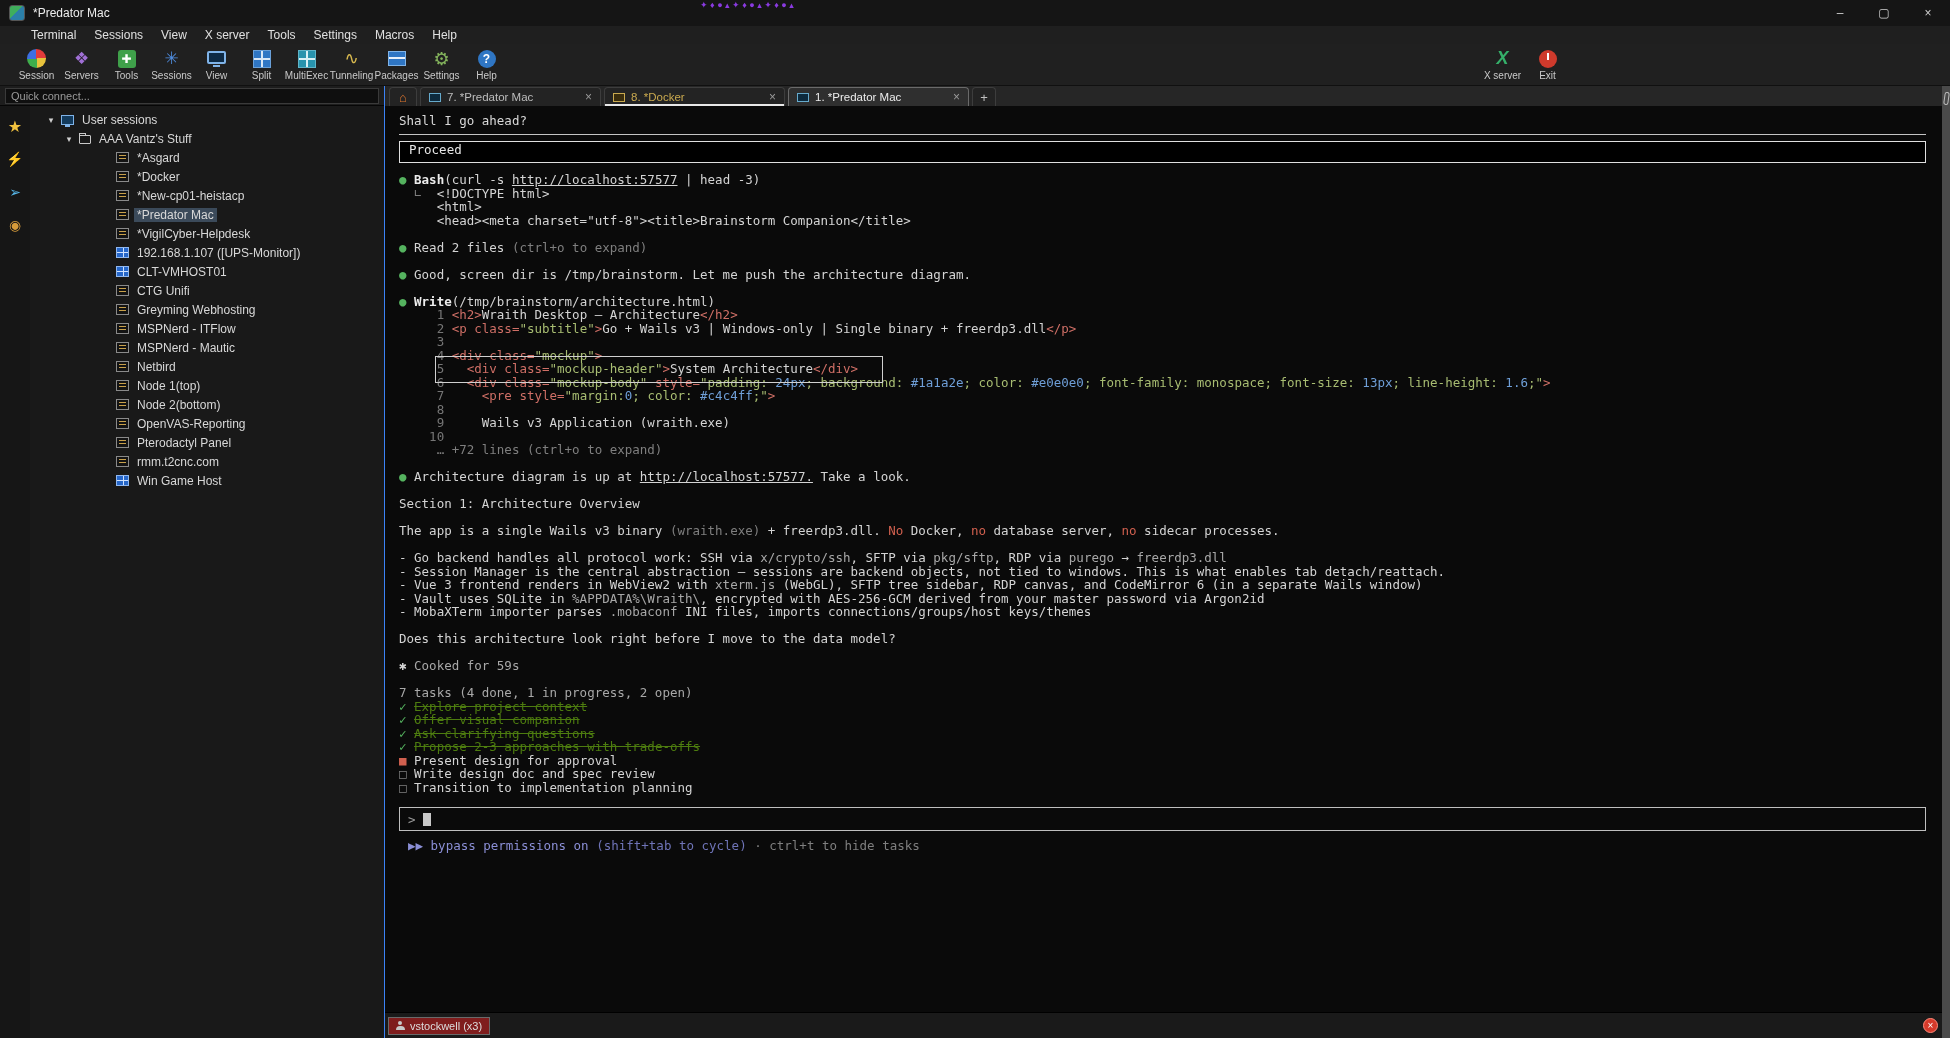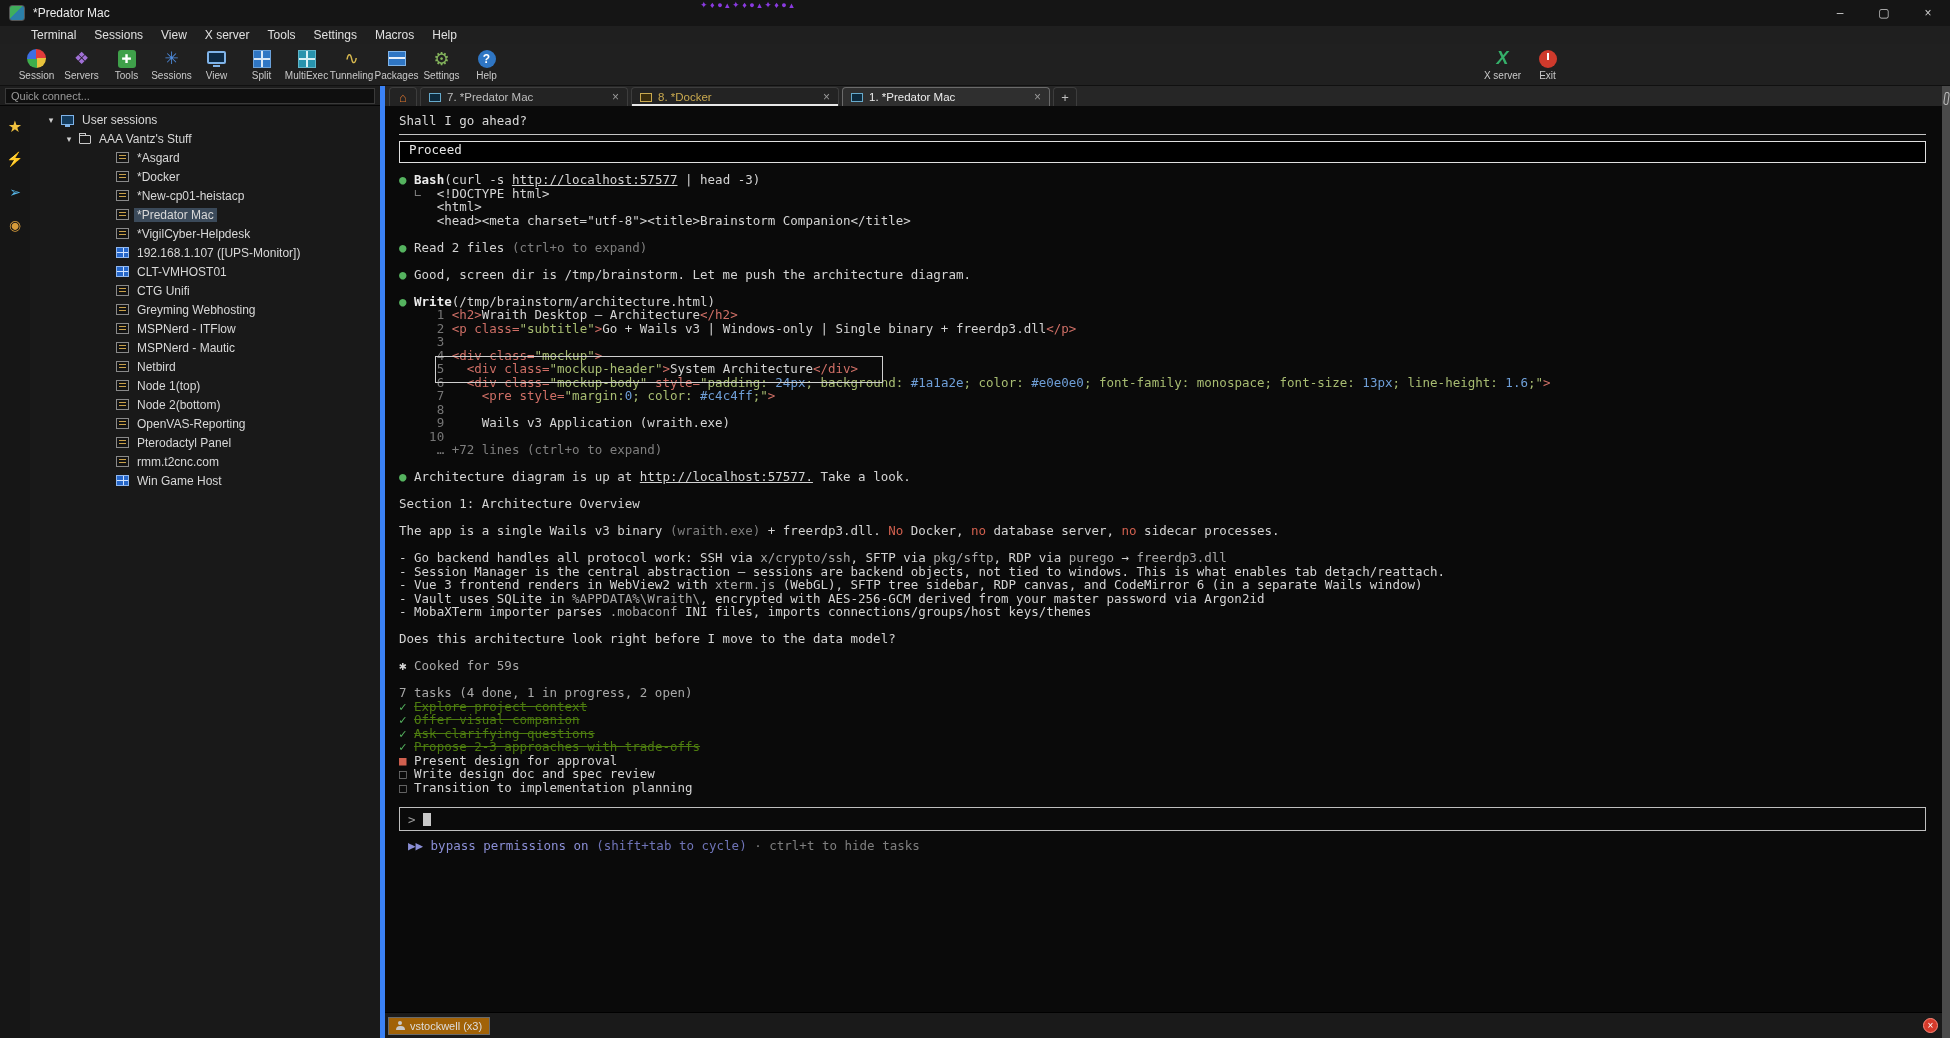--- a/index.html
+++ b/index.html
@@ -47,21 +47,21 @@
   .ic-settings { color:#84b45c; font-size:18px; }
   .ic-help { width:18px; height:18px; border-radius:50%; background:#2f76c4; color:#fff; font-weight:bold; font-size:12px; line-height:18px; text-align:center; }
   .ic-xserver { color:#35b06a; font-weight:bold; font-size:18px; font-style:italic; }
   .ic-exit { width:18px; height:18px; border-radius:50%; background:#cf3a2c; position:relative; }
   .ic-exit::after { content:""; position:absolute; left:8px; top:3px; width:2px; height:7px; background:#fff; }
 
   
   .content-row { flex:1; display:flex; min-height:0; }
 
   
-  .sidebar { width:385px; flex:0 0 385px; background:#191919; display:flex; flex-direction:column; border-right:5px solid #3b82f6; }
+  .sidebar { width:385px; flex:0 0 385px; background:#191919; display:flex; flex-direction:column; border-right:1px solid #3b82f6; }
   .qc-band { height:20px; flex:0 0 20px; background:#1d1d1d; display:flex; align-items:center; padding:0 5px; border-bottom:1px solid #060606; }
   .qc-input { width:100%; height:16px; background:#0f0f0f; border:1px solid #3a3a3a; color:#cfcfcf; font-size:11px; padding:0 5px; font-family:"Liberation Sans", sans-serif; }
   .qc-input::placeholder { color:#9a9a9a; }
   .sidebar-body { flex:1; display:flex; min-height:0; }
   .rail { width:30px; flex:0 0 30px; background:#161616; display:flex; flex-direction:column; align-items:center; padding-top:10px; gap:13px; }
   .rail-item { width:20px; height:20px; display:flex; align-items:center; justify-content:center; }
   .rail-glyph { font-size:14px; }
   .rail-star { color:#f2c23e; font-size:16px; }
   .rail-red { color:#d65050; }
   .rail-blue { color:#56b6e8; }
@@ -86,21 +86,21 @@
   .ic-term::before { content:""; position:absolute; left:2px; top:2px; width:7px; height:1px; background:#c8a04a; box-shadow:0 3px 0 #c8a04a; }
   .ic-rdp { width:13px; height:11px; border:1px solid #8fb7ef;
     background:linear-gradient(#cfe2ff,#cfe2ff) 6px 0/1px 100% no-repeat,
                linear-gradient(#cfe2ff,#cfe2ff) 0 4px/100% 1px no-repeat, #2667c9; }
 
   
   .right-col { flex:1; display:flex; flex-direction:column; min-width:0; }
   .tab-band { height:20px; flex:0 0 20px; background:#262626; display:flex; align-items:flex-end; padding-left:4px; }
   .tab, .tab-home, .tab-add { height:19px; background:#232323; border:1px solid #3d3d3d; border-bottom:none;
     border-radius:4px 4px 0 0; margin-right:3px; display:flex; align-items:center; font-size:11.5px; color:#bdbdbd; }
-  .tab { gap:6px; padding:0 8px; width:208px; }
+  .tab { gap:6px; padding:0 8px; width:181px; }
   .tab-home { width:28px; justify-content:center; color:#e0772f; font-size:13px; }
   .tab-add { width:24px; justify-content:center; color:#c0c0c0; font-size:13px; }
   .tab-label { flex:1; white-space:nowrap; overflow:hidden; }
   .tab-close { color:#9a9a9a; font-size:12px; }
   .tab.tab-active { background:#2f2f2f; color:#ececec; border-color:#6a6a6a; }
   .tab.tab-alert { color:#c9a94f; box-shadow:inset 0 -2px 0 #e8e8e8; }
   .tabico { display:inline-block; }
   .mon-cyan { width:12px; height:9px; border:1px solid #66aacc; background:#0d2a3d; }
   .mon-gold { width:12px; height:9px; border:1px solid #c9a94f; background:#3a2d0d; }
 
@@ -118,21 +118,21 @@
   .term-cursor { display:inline-block; width:8px; height:13px; background:#c8c8c8; }
   .claude-status { margin-top:8px; height:14px; line-height:14px; white-space:pre; padding-left:9px; }
 
   .c-w{color:#d4d4d4} .c-b{color:#ececec;font-weight:bold} .c-gry{color:#7f7f7f} .c-dim{color:#a8a8a8}
   .c-grn{color:#55b35f} .c-rd{color:#d1604f} .c-tg{color:#cf6f66} .c-st{color:#a8bd72} .c-nm{color:#6f9fd8}
   .c-lk{color:#d4d4d4;text-decoration:underline} .c-stk{color:#4d7c0f;text-decoration:line-through}
   .c-pur{color:#8b8fd6} .c-pur2{color:#6f74b8} .c-ln{color:#767676}
 
   
   .bottombar { height:26px; flex:0 0 26px; background:#1a1a1a; border-top:1px solid #000; display:flex; align-items:center; position:relative; padding-left:3px; }
-  .user-chip { height:18px; border:1px solid #6a6a6a; background:#a16207; display:flex; align-items:center; gap:5px; padding:0 7px; font-size:11px; color:#dddddd; }
+  .user-chip { height:18px; border:1px solid #6a6a6a; background:#7f1d1d; display:flex; align-items:center; gap:5px; padding:0 7px; font-size:11px; color:#dddddd; }
   .ic-person { width:9px; height:9px; position:relative; display:inline-block; }
   .ic-person::before { content:""; position:absolute; top:0; left:2px; width:4px; height:4px; border-radius:50%; background:#c8c8c8; }
   .ic-person::after { content:""; position:absolute; bottom:0; left:0; width:9px; height:4px; border-radius:4px 4px 0 0; background:#c8c8c8; }
   .alert-bubble { position:absolute; right:4px; top:5px; width:15px; height:15px; border-radius:50%; background:#d53a2b;
     color:#fff; font-size:10px; line-height:14px; text-align:center; border:1px solid #ff8a7a; }
 
   
   .right-strip { width:8px; flex:0 0 8px; background:#4a4a4a; display:flex; flex-direction:column; align-items:center; padding-top:6px; }
   .ic-clip { width:5px; height:13px; border:1px solid #bdbdbd; border-radius:3px; transform:rotate(8deg); }
 </style>

